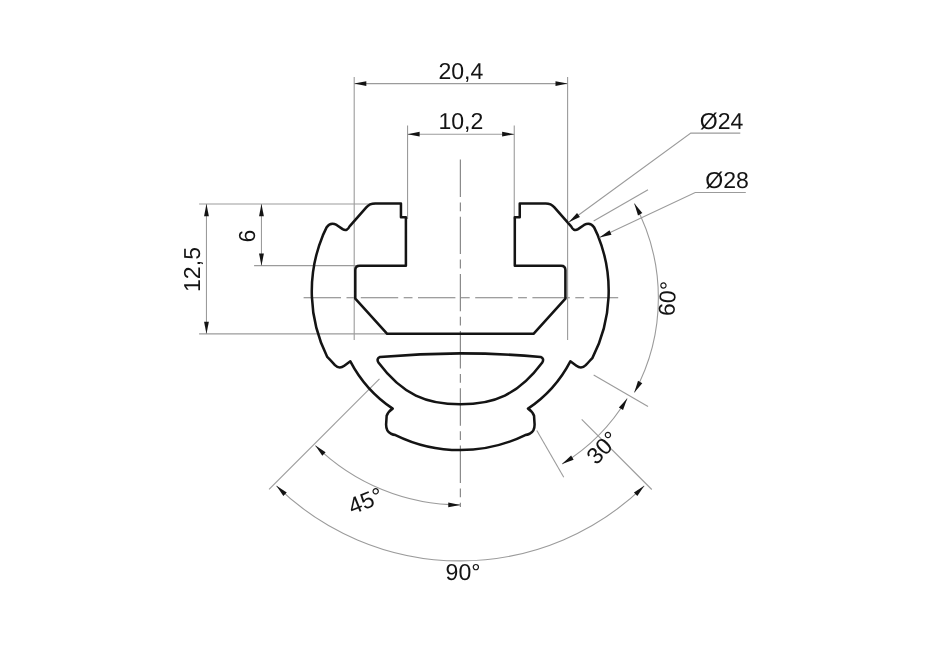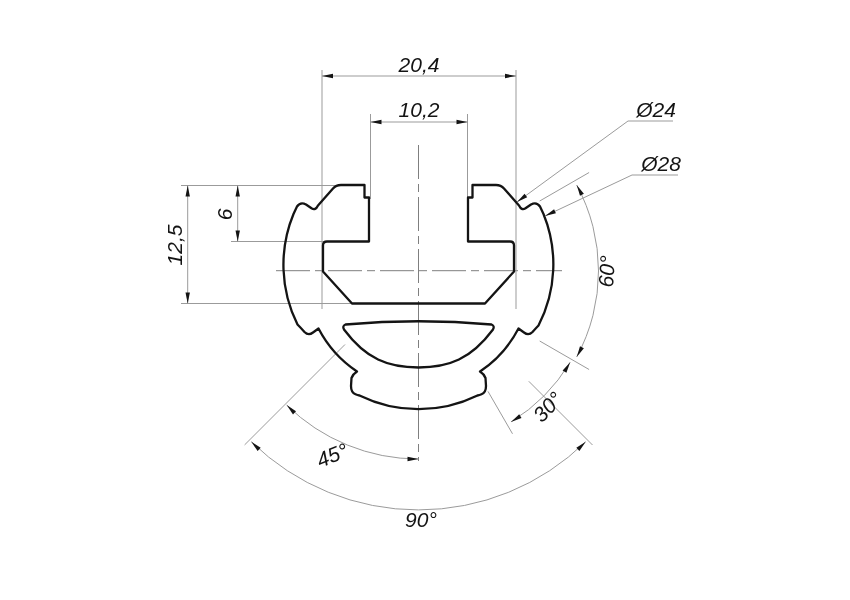--- a/index.html
+++ b/index.html
@@ -1,16 +1,16 @@
 <!DOCTYPE html>
 <html><head>
 <meta charset="utf-8">
 <style>
   html,body{margin:0;padding:0;background:#fff;}
-  .canvas{width:850px;height:600px;background:#ffffff;position:relative;overflow:hidden;font-style:italic;}
+  .canvas{width:850px;height:600px;background:#ffffff;position:relative;overflow:hidden;}
   svg{display:block;}
   .outline{stroke:#141414;stroke-width:2.3;fill:none;stroke-linejoin:round;stroke-linecap:round;}
   .thin{stroke:#9b9b9b;stroke-width:1;fill:none;}
   .cl{stroke:#7f7f7f;stroke-width:1;fill:none;stroke-dasharray:34 5 8 5;}
   .arrow{fill:#141414;stroke:none;}
   .dimtext{font-family:"Liberation Sans","DejaVu Sans",sans-serif;font-size:21px;fill:#141414;}
 </style>
 </head>
 <body>
 

